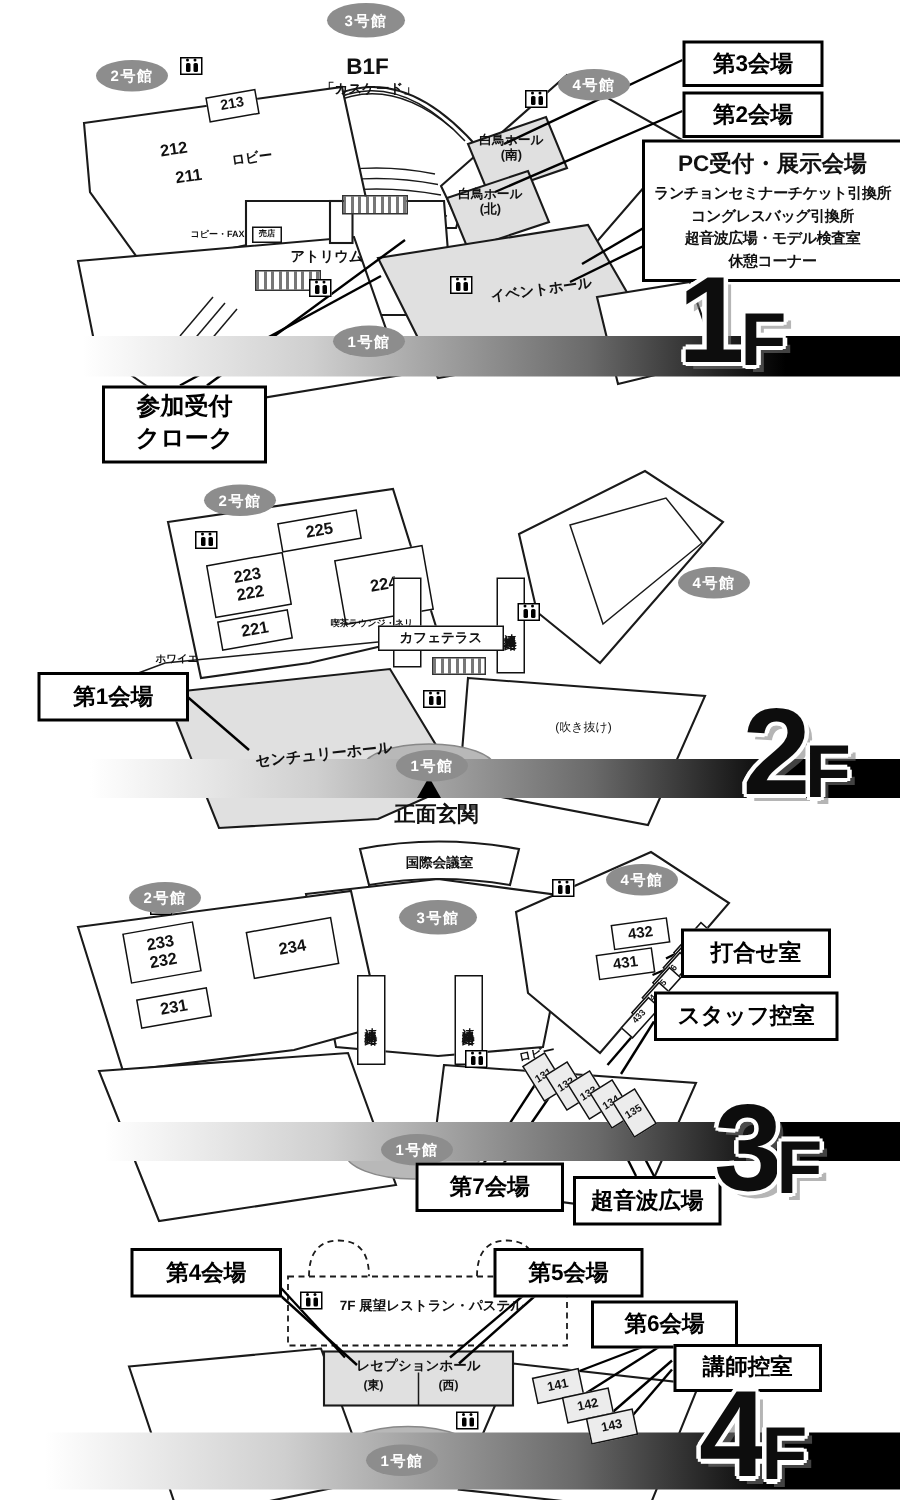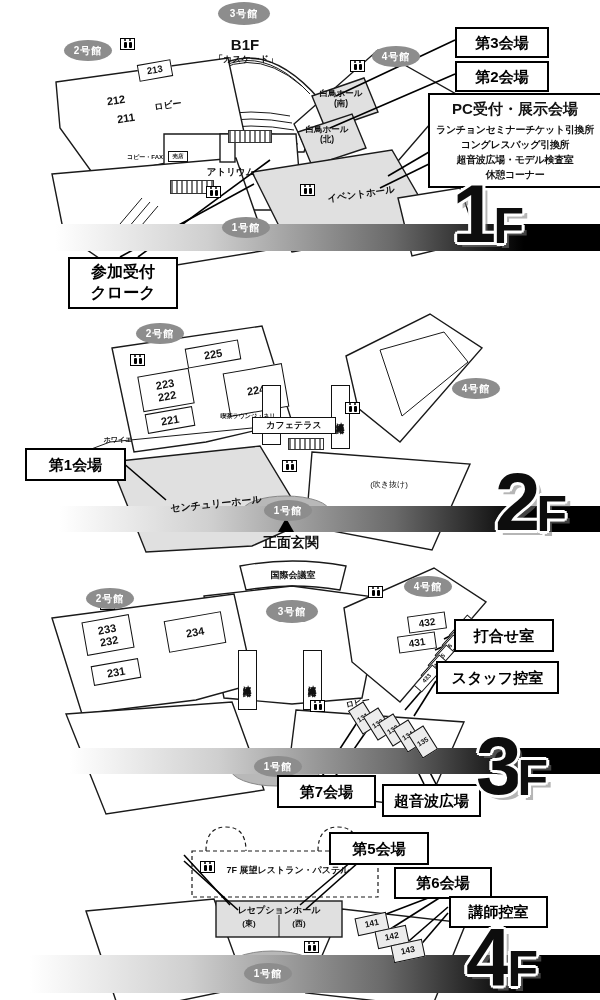--- a/index.html
+++ b/index.html
@@ -93,21 +93,21 @@
     <div class="room-box" style="left:138px;top:62px;width:32px;height:15px;font-size:9.5px;transform:rotate(-10deg);">213</div>
     <div class="lbl" style="left:96px;top:94px;width:40px;font-size:11px;transform:rotate(-8deg);">212</div>
     <div class="lbl" style="left:106px;top:112px;width:40px;font-size:11px;transform:rotate(-8deg);">211</div>
     <div class="lbl" style="left:146px;top:100px;width:44px;font-size:9px;transform:rotate(-8deg);">ロビー</div>
     <div class="lbl" style="left:312px;top:88px;width:58px;font-size:8.5px;">白鳥ホール
 (南)</div>
     <div class="lbl" style="left:298px;top:124px;width:58px;font-size:8.5px;">白鳥ホール
 (北)</div>
     <div class="lbl" style="left:122px;top:154px;width:46px;font-size:6px;">コピー・FAX</div>
     <div class="room-box" style="left:168px;top:151px;width:18px;height:9px;font-size:5.5px;">売店</div>
-    <div class="lbl" style="left:196px;top:166px;width:70px;font-size:9.5px;">アトリウム</div>
+    <div class="lbl" style="left:183px;top:166px;width:70px;font-size:9.5px;">アトリウム</div>
     <div class="lbl" style="left:318px;top:188px;width:86px;font-size:9.5px;transform:rotate(-8deg);">イベントホール</div>
 
     <div class="esc" style="left:228px;top:130px;width:42px;height:11px;"></div>
     <div class="esc" style="left:170px;top:180px;width:42px;height:12px;"></div>
     <div class="wc" style="left:120px;top:38px;">
         <i></i>
         <i></i>
       </div>
     <div class="wc" style="left:350px;top:60px;">
         <i></i>
@@ -328,20 +328,21 @@
 
     <div class="wc" style="left:200px;top:46px;">
         <i></i>
         <i></i>
       </div>
     <div class="wc" style="left:304px;top:126px;">
         <i></i>
         <i></i>
       </div>
 
+    <div class="callout" style="left:87px;top:17px;width:97px;height:29px;">第4会場</div>
     <div class="callout" style="left:329px;top:17px;width:96px;height:29px;">第5会場</div>
     <div class="callout" style="left:394px;top:52px;width:94px;height:28px;">第6会場</div>
     <div class="callout" style="left:449px;top:81px;width:95px;height:28px;">講師控室</div>
 
     <div class="floor-mark" style="left:466px;top:108px;">
       <span class="fm-num">4</span>
         <span class="fm-f">F</span>
     </div>
   </section>
 

